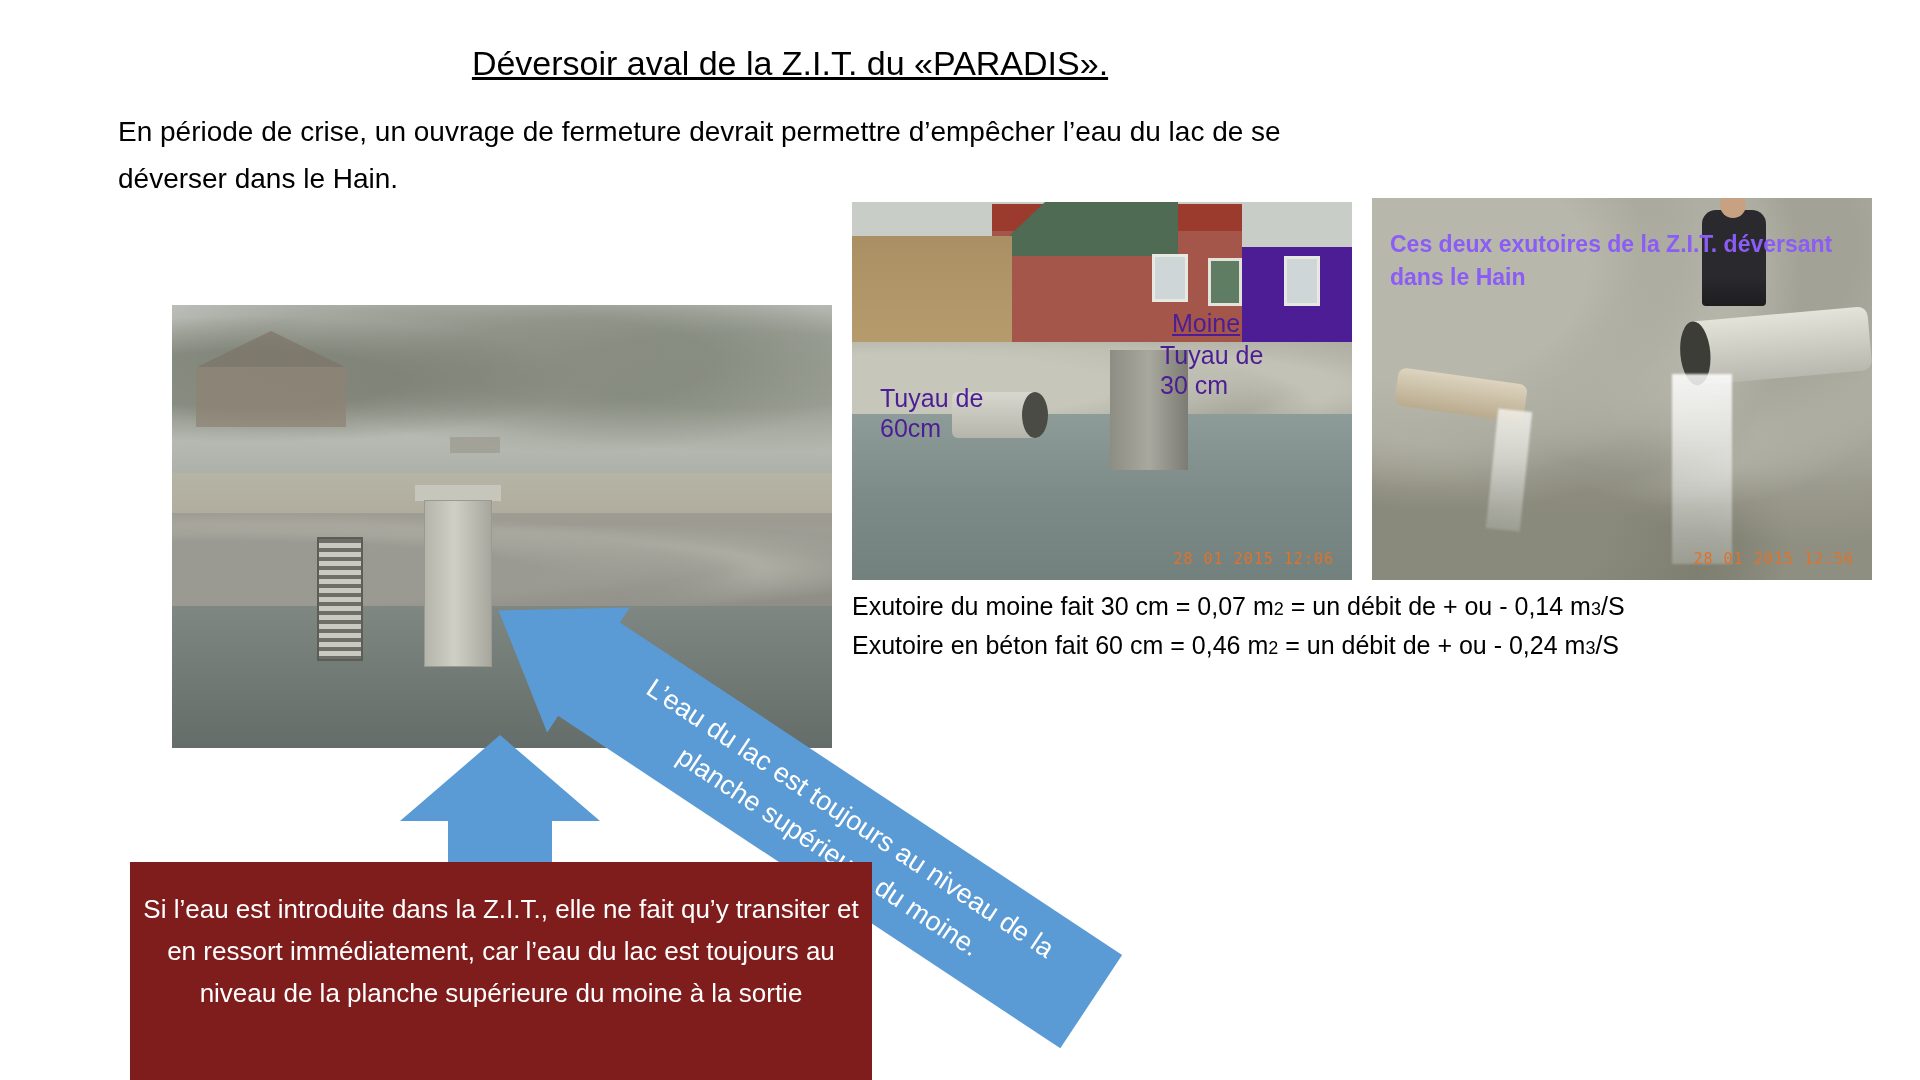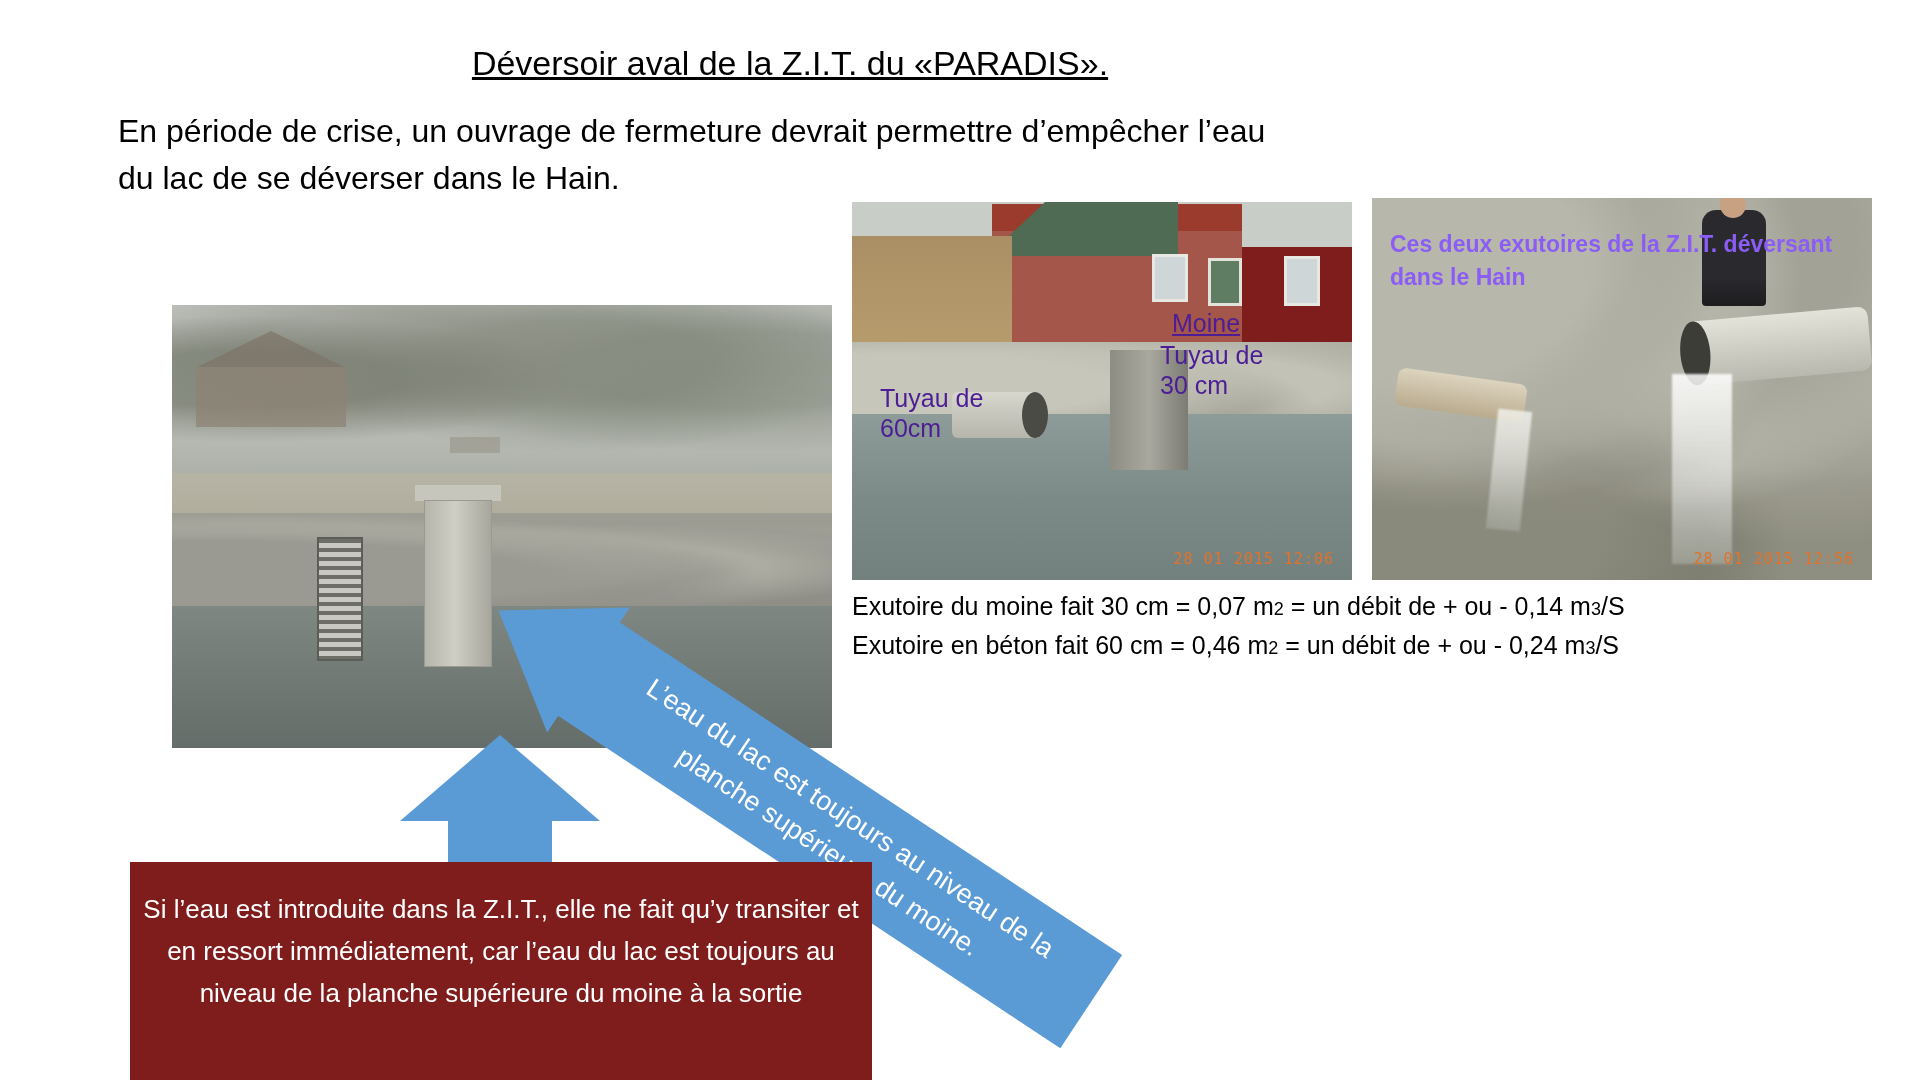--- a/index.html
+++ b/index.html
@@ -32,21 +32,21 @@
     font-size: 34px;
     line-height: 42px;
     text-decoration: underline;
     white-space: nowrap;
   }
   .subtitle {
     position: absolute;
     left: 118px;
     top: 108px;
     width: 1180px;
-    font-size: 32px;
+    font-size: 28px;
     line-height: 47px;
   }
 
   
   .photo {
     position: absolute;
     overflow: hidden;
   }
 
   
@@ -115,21 +115,21 @@
     position: absolute; left: 278px; top: 132px; width: 50px; height: 16px;
     background: #9f9c92; opacity:.8;
   }
 
   
   .photo-mid {
     left: 852px;
     top: 202px;
     width: 500px;
     height: 378px;
-    background: #7f1d1d;
+    background: #4c1d95;
   }
   .pm-sky { position:absolute; left:0; top:0; width:100%; height:12%; background:#c9cdc8; }
   .pm-house {
     position:absolute; left: 140px; top: 2px; width: 250px; height: 150px;
     background: linear-gradient(to bottom, #9a3b2e 0 18%, #a4564a 18% 100%);
   }
   .pm-roof {
     position:absolute; left: 136px; top: 0px; width: 190px; height: 54px;
     background: #4f6b54;
     clip-path: polygon(0% 100%, 30% 0%, 100% 0%, 100% 100%);

